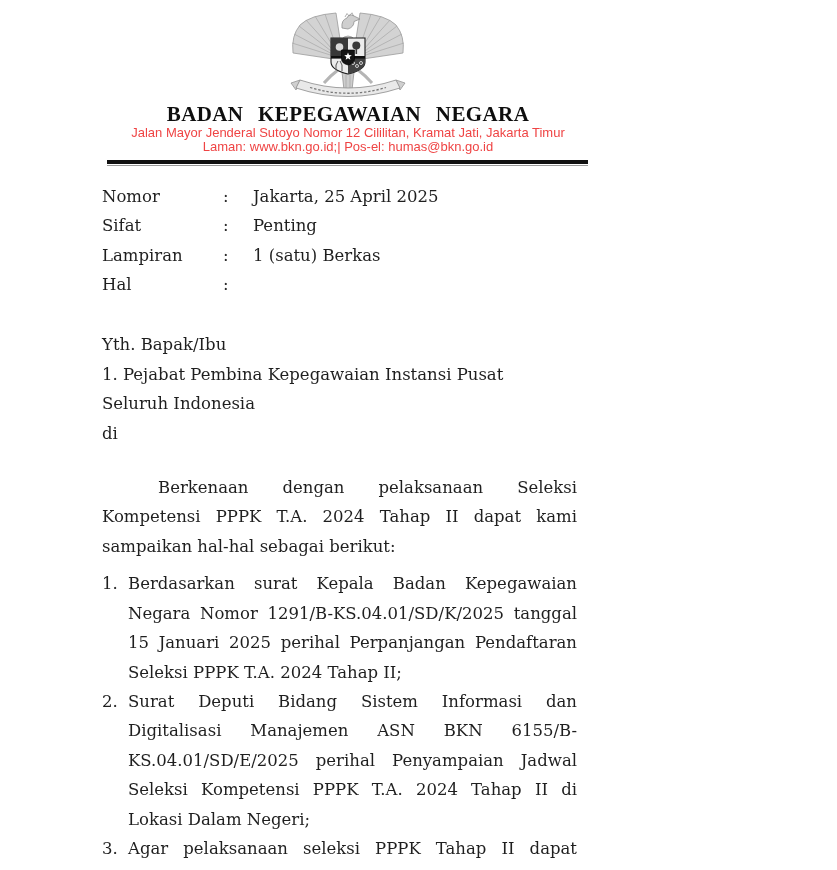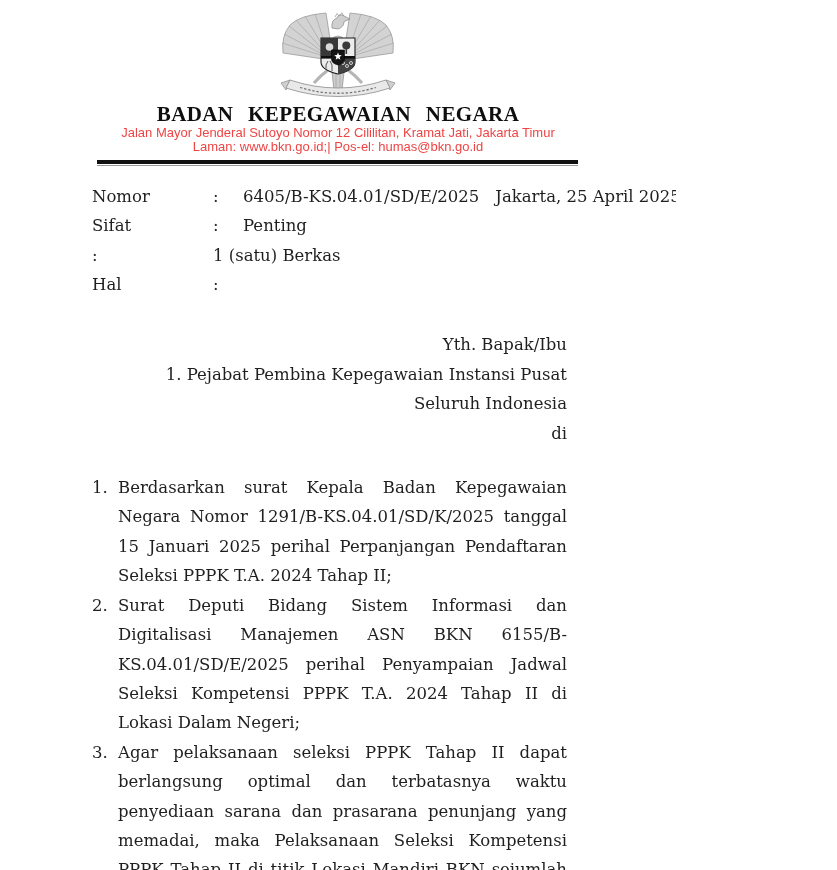--- a/index.html
+++ b/index.html
@@ -4,20 +4,21 @@
 <style>
   html, body { margin: 0; padding: 0; background: #ffffff; }
   .page {
     position: relative;
     width: 676px;
     height: 870px;
     background: #ffffff;
     overflow: hidden;
     font-family: "DejaVu Serif", serif;
     color: #1f1f1f;
+    padding-left: 10px;
   }
   
   .header { text-align: center; padding-top: 12px; }
   .emblem { display: block; margin: 0 auto; }
   .agency {
     font-family: "Liberation Serif", serif;
     font-weight: bold;
     font-size: 21px;
     letter-spacing: 0.4px;
     word-spacing: 9px;
@@ -40,21 +41,21 @@
   .meta { margin: 16px 109px 0 92px; font-size: 16.5px; }
   .meta-row {
     display: grid;
     grid-template-columns: 105px 14px 1fr auto;
     line-height: 29.4px;
     white-space: nowrap;
     gap: 16px;
   }
   .meta-date { text-align: left; padding-right: 4px; }
   
-  .recipient { margin: 31px 109px 0 92px; font-size: 16.5px; line-height: 29.4px; text-align: right; }
+  .recipient { margin: 31px 109px 0 92px; font-size: 16.5px; line-height: 29.4px; }
   
   .body-block {
     margin: 25px 109px 0 92px;
     font-size: 16.5px;
     line-height: 29.4px;
     text-align: justify;
   }
   .opening { margin: 0; text-indent: 56px; }
   .list { margin-top: 8px; }
   .list-item { display: grid; grid-template-columns: 26px 1fr; }
@@ -137,49 +138,50 @@
     <div class="addr">Jalan Mayor Jenderal Sutoyo Nomor 12 Cililitan, Kramat Jati, Jakarta Timur</div>
     <div class="addr">Laman: www.bkn.go.id;| Pos-el: humas@bkn.go.id</div>
   </div>
 
   <div class="rule"></div>
 
   <div class="meta">
     <div class="meta-row">
       <span>Nomor</span>
       <span>:</span>
-      <span>6405/B-KS.04.01/SD/E/2025</span>
       <span class="meta-date">Jakarta, 25 April 2025</span>
     </div>
     <div class="meta-row">
       <span>Sifat</span>
       <span>:</span>
       <span>Penting</span>
       <span></span>
     </div>
     <div class="meta-row">
+      <span>Lampiran</span>
       <span>:</span>
       <span>1 (satu) Berkas</span>
       <span></span>
     </div>
     <div class="meta-row">
       <span>Hal</span>
       <span>:</span>
       <span></span>
     </div>
   </div>
 
   <div class="recipient">
     <div>Yth. Bapak/Ibu</div>
     <div>1. Pejabat Pembina Kepegawaian Instansi Pusat</div>
     <div>Seluruh Indonesia</div>
     <div>di</div>
   </div>
 
   <div class="body-block">
+    <p class="opening">Berkenaan dengan pelaksanaan Seleksi Kompetensi PPPK T.A. 2024 Tahap II dapat kami sampaikan hal-hal sebagai berikut:</p>
 
     <div class="list">
       <div class="list-item">
         <span class="item-num">1.</span>
         <span class="item-text">Berdasarkan surat Kepala Badan Kepegawaian Negara Nomor 1291/B-KS.04.01/SD/K/2025 tanggal 15 Januari 2025 perihal Perpanjangan Pendaftaran Seleksi PPPK T.A. 2024 Tahap II;</span>
       </div>
       <div class="list-item">
         <span class="item-num">2.</span>
         <span class="item-text">Surat Deputi Bidang Sistem Informasi dan Digitalisasi Manajemen ASN BKN 6155/B-KS.04.01/SD/E/2025 perihal Penyampaian Jadwal Seleksi Kompetensi PPPK T.A. 2024 Tahap II di Lokasi Dalam Negeri;</span>
       </div>

